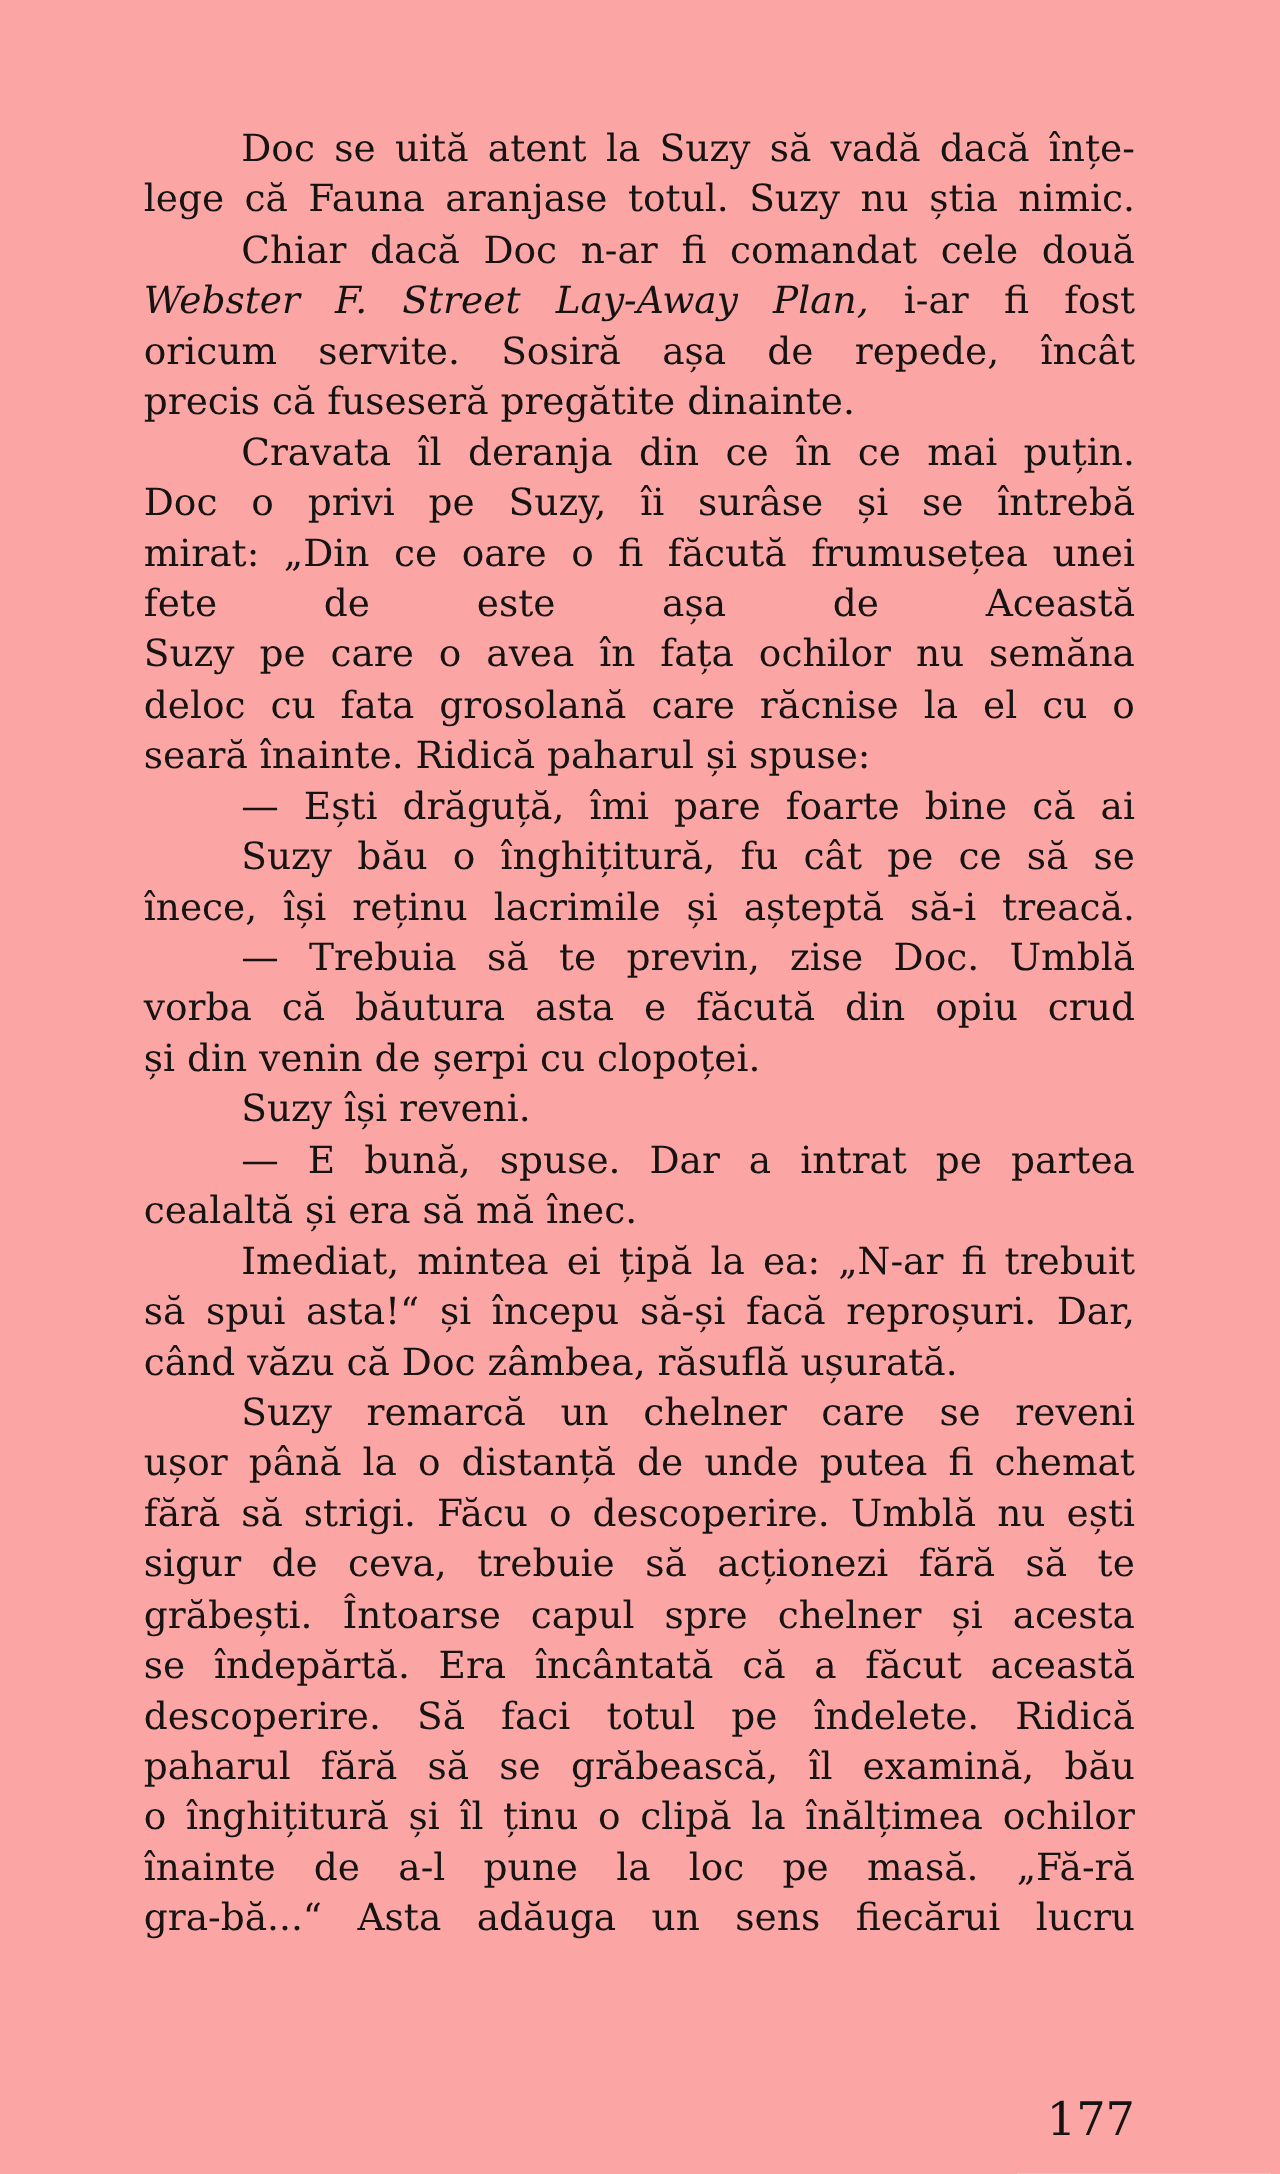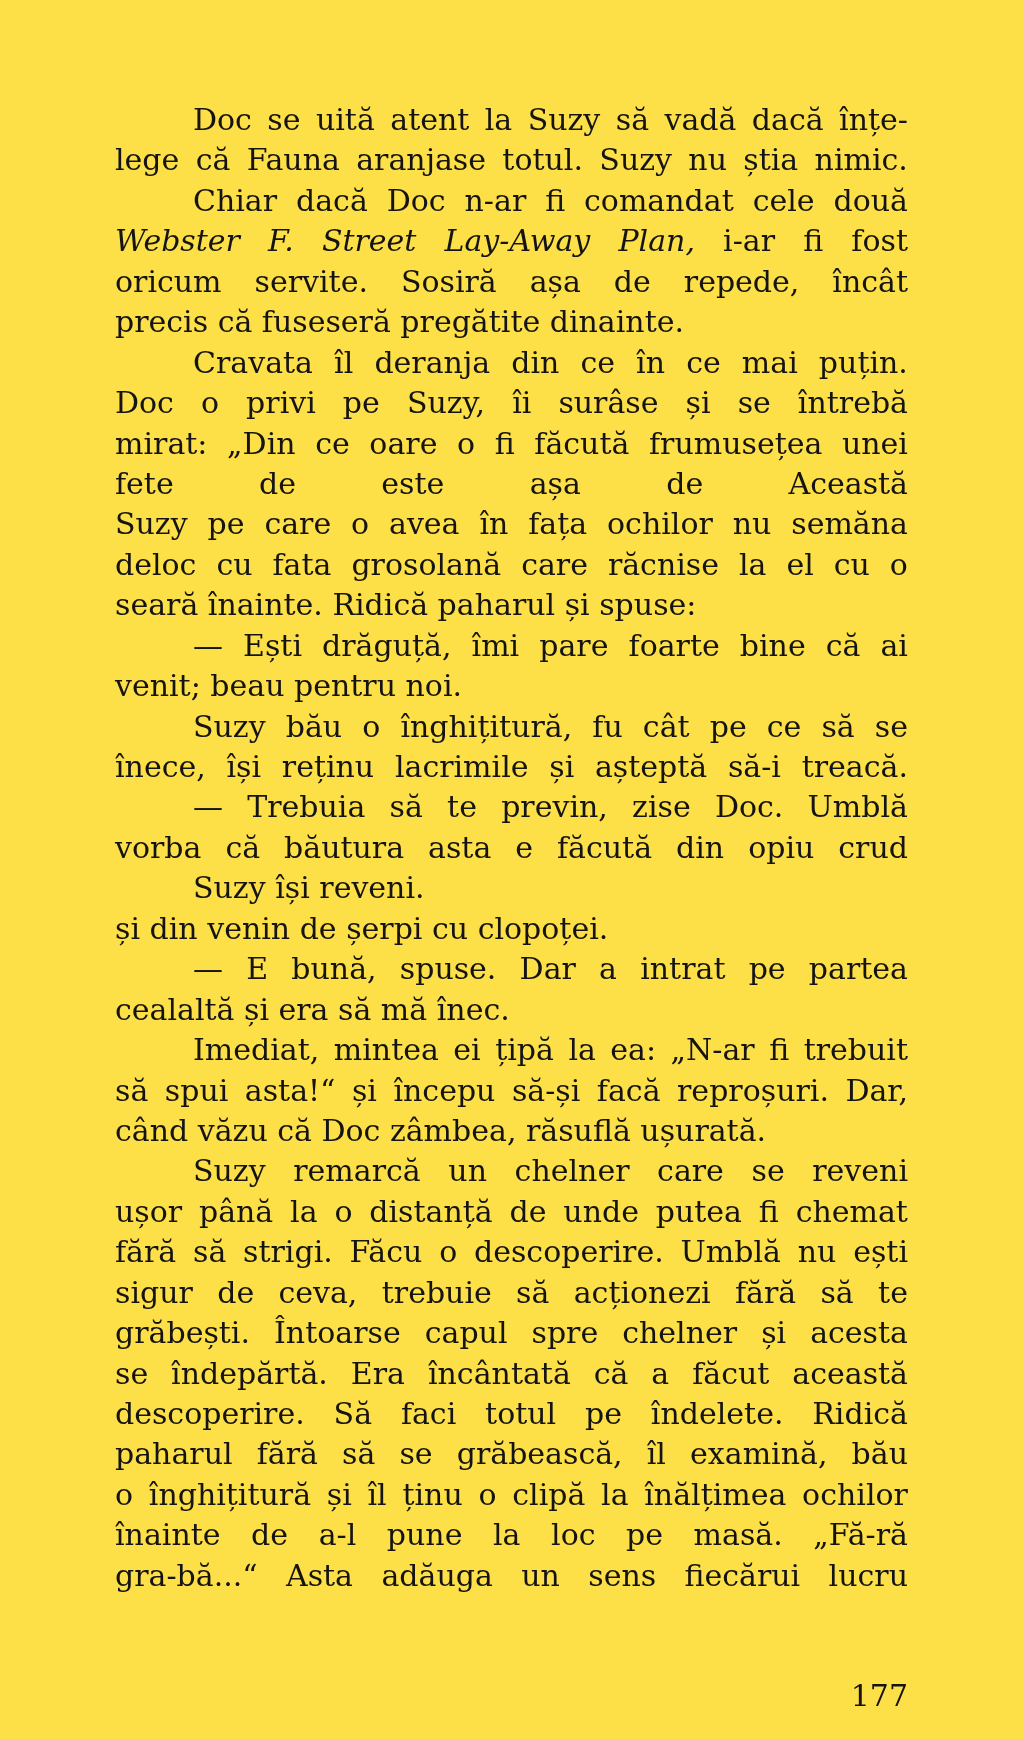--- a/index.html
+++ b/index.html
@@ -1,20 +1,20 @@
 <!DOCTYPE html>
 <html><head>
 <meta charset="utf-8">
 <style>
   html, body { margin: 0; padding: 0; }
   .page {
     position: relative;
     width: 1024px;
     height: 1739px;
-    background: #fde047;
+    background: #fca5a5;
     font-family: "DejaVu Serif", "Liberation Serif", serif;
     color: #151413;
     overflow: hidden;
   }
   .text-block {
     position: absolute;
     left: 115px;
     top: 100px;
     width: 793px;
     font-size: 30px;
@@ -30,21 +30,21 @@
     justify-content: space-between;
     align-items: baseline;
   }
   .line.ind { padding-left: 78px; }
   .w { display: inline-block; }
   .it { font-style: italic; }
   .page-number {
     position: absolute;
     top: 1676px;
     right: 116px;
-    font-size: 30px;
+    font-size: 37px;
     line-height: 40px;
   }
 </style>
 </head>
 <body>
 
 <div class="page">
   <div class="text-block" id="text-block">
       <div class="line just ind">
         <span class="w">Doc</span>
@@ -170,21 +170,20 @@
         <span class="w">—</span>
         <span class="w">Ești</span>
         <span class="w">drăguță,</span>
         <span class="w">îmi</span>
         <span class="w">pare</span>
         <span class="w">foarte</span>
         <span class="w">bine</span>
         <span class="w">că</span>
         <span class="w">ai</span>
       </div>
-      <div class="line"><span class="">venit; beau pentru noi.</span></div>
       <div class="line just ind">
         <span class="w">Suzy</span>
         <span class="w">bău</span>
         <span class="w">o</span>
         <span class="w">înghițitură,</span>
         <span class="w">fu</span>
         <span class="w">cât</span>
         <span class="w">pe</span>
         <span class="w">ce</span>
         <span class="w">să</span>
@@ -214,22 +213,22 @@
         <span class="w">vorba</span>
         <span class="w">că</span>
         <span class="w">băutura</span>
         <span class="w">asta</span>
         <span class="w">e</span>
         <span class="w">făcută</span>
         <span class="w">din</span>
         <span class="w">opiu</span>
         <span class="w">crud</span>
       </div>
+      <div class="line"><span class="">și din venin de șerpi cu clopoței.</span></div>
       <div class="line ind"><span class="">Suzy își reveni.</span></div>
-      <div class="line"><span class="">și din venin de șerpi cu clopoței.</span></div>
       <div class="line just ind">
         <span class="w">—</span>
         <span class="w">E</span>
         <span class="w">bună,</span>
         <span class="w">spuse.</span>
         <span class="w">Dar</span>
         <span class="w">a</span>
         <span class="w">intrat</span>
         <span class="w">pe</span>
         <span class="w">partea</span>

